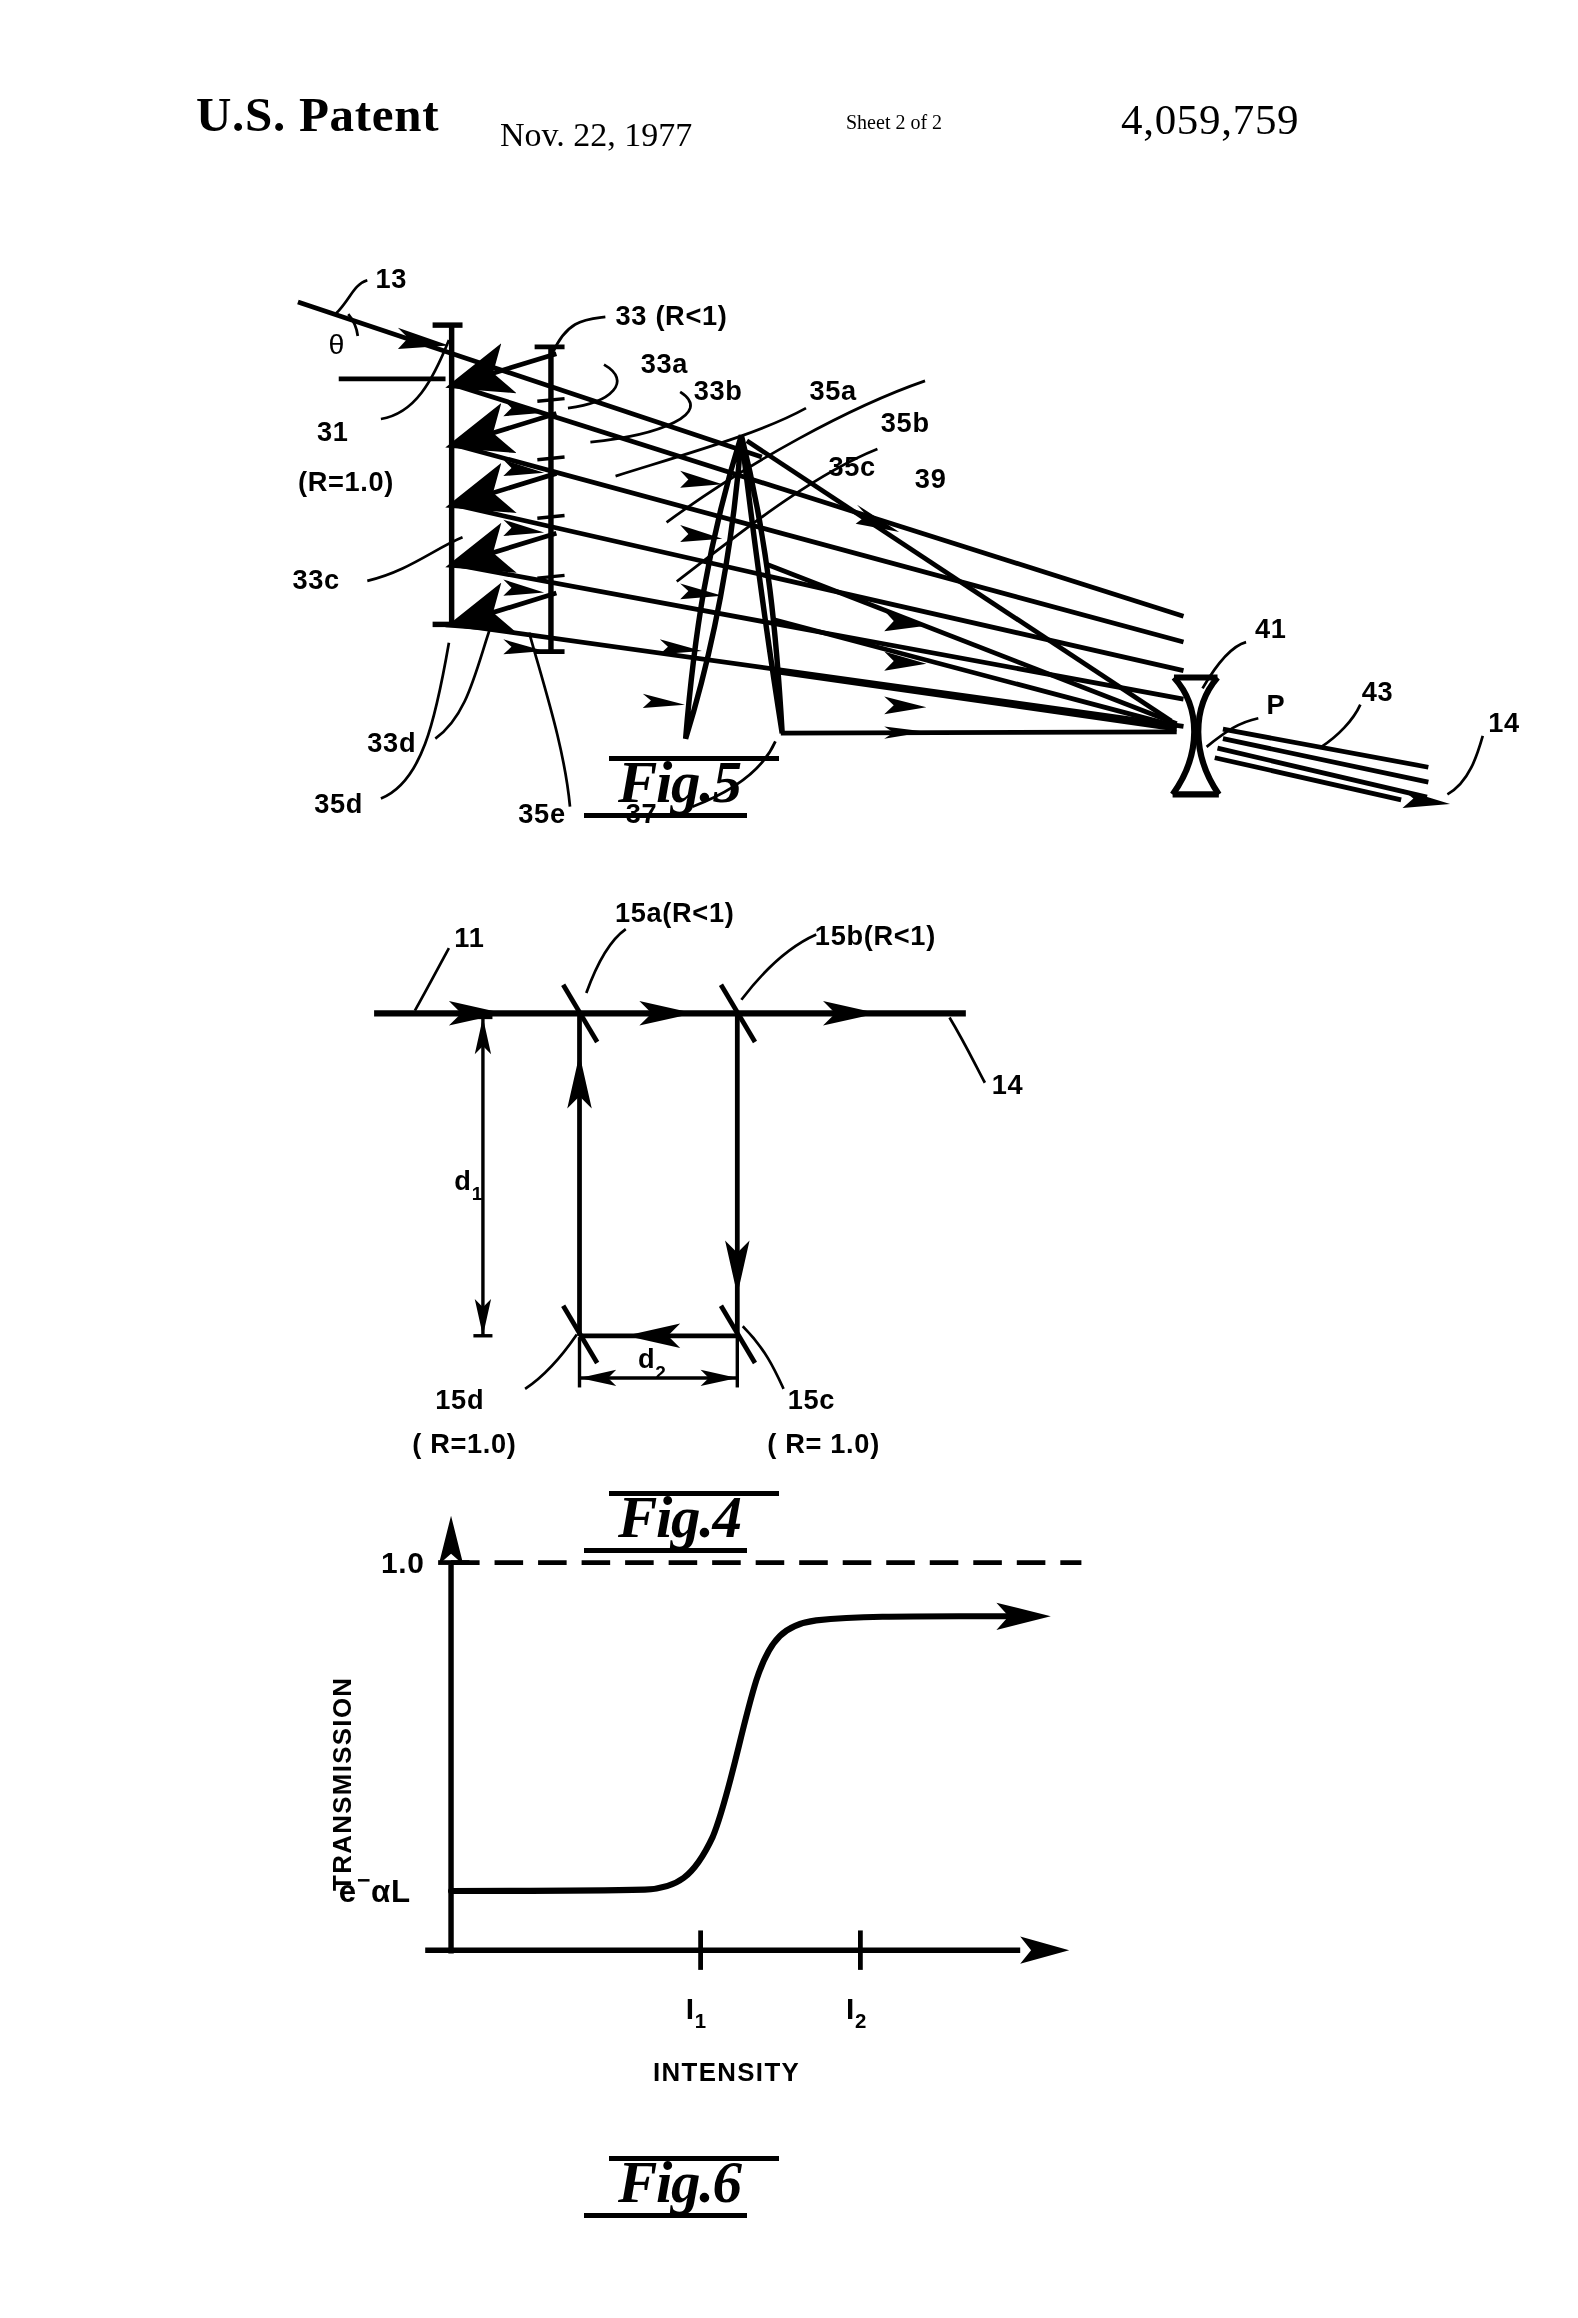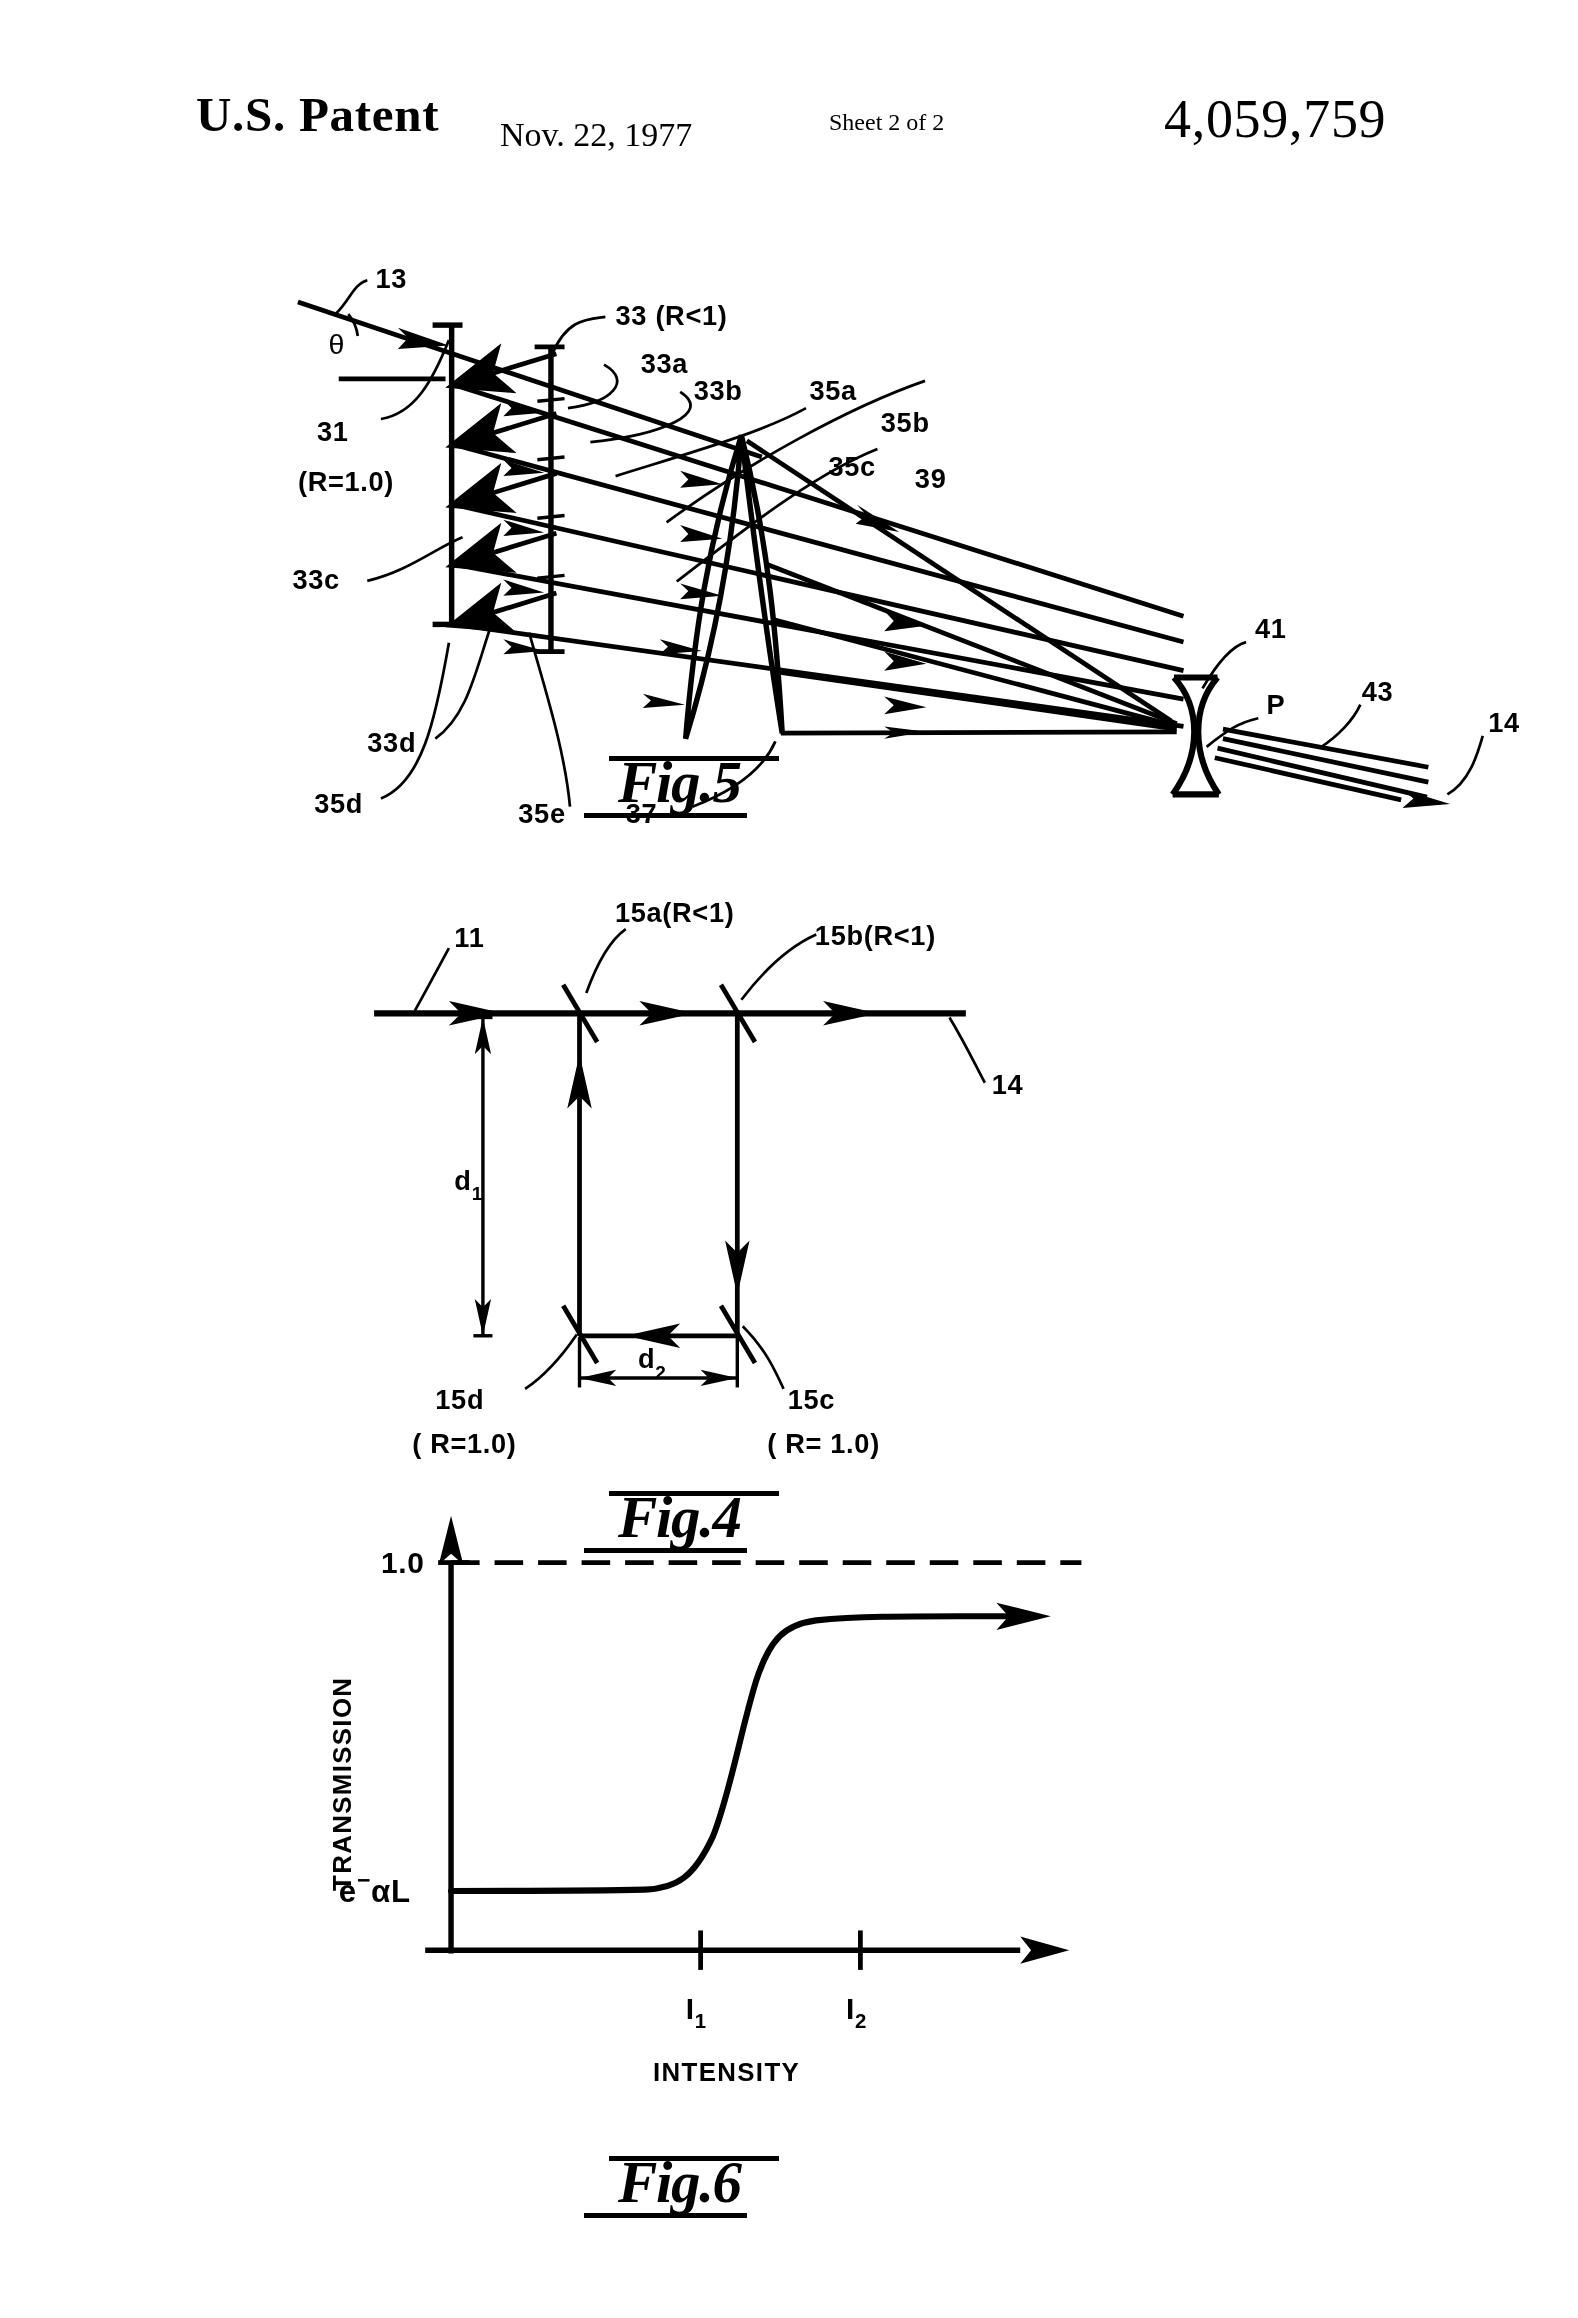--- a/index.html
+++ b/index.html
@@ -26,33 +26,32 @@
   }
   .hdr-date{
     position:absolute;left:500px;top:119px;
     font-family:"Liberation Serif", serif;
     font-size:34px;font-weight:400;
     transform:translateY(-50%);
     white-space:nowrap;
     margin-top:16px;
   }
   .hdr-sheet{
-    position:absolute;left:829px;top:122px;
-    font-family:"Liberation Serif", serif;
-    font-size:24px;font-weight:400;
+    position:absolute;left:846px;top:122px;
+    font-family:"Liberation Serif", serif;
+    font-size:20px;font-weight:400;
     transform:translateY(-50%);
     white-space:nowrap;
   }
   .hdr-num{
     position:absolute;left:1121px;top:119px;
     font-family:"Liberation Serif", serif;
-    font-size:54px;font-weight:400;letter-spacing:0.7px;
+    font-size:43px;font-weight:400;letter-spacing:0.7px;
     transform:translateY(-50%);
     white-space:nowrap;
-    margin-left:43px;
   }
 
   
   svg.fig{position:absolute;overflow:visible;}
   svg.fig text{
     font-family:"Liberation Sans", sans-serif;
     fill:#000;
   }
 
   

